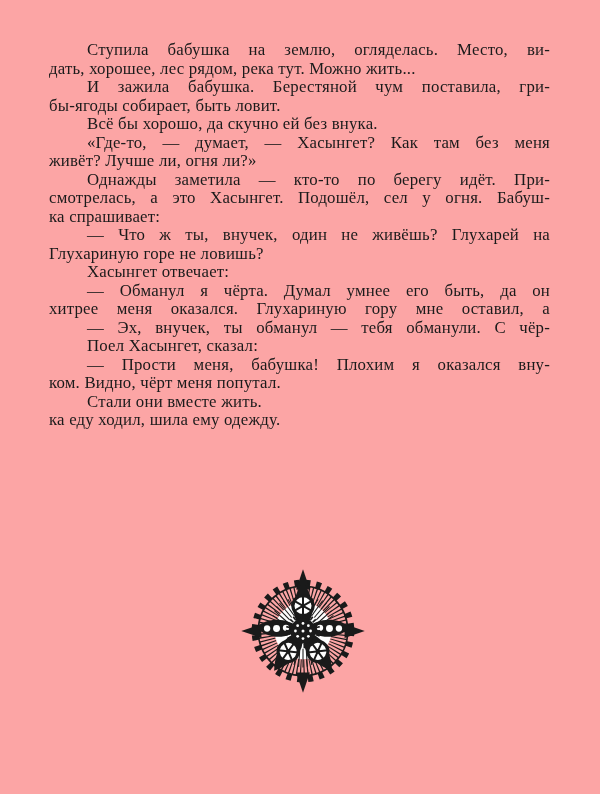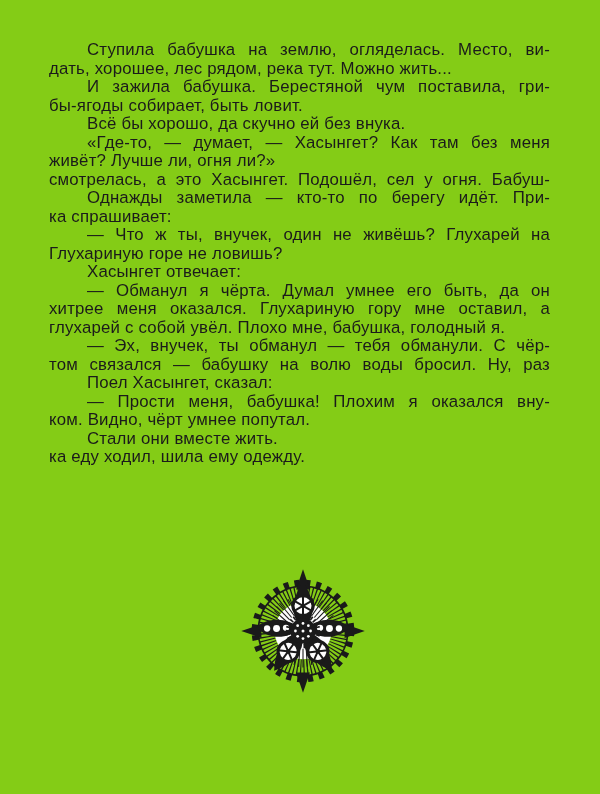--- a/index.html
+++ b/index.html
@@ -4,23 +4,23 @@
 <style>
   html, body {
     margin: 0;
     padding: 0;
     background: #e9e9e9;
   }
   .page {
     position: relative;
     width: 600px;
     height: 794px;
-    background: #84cc16;
+    background: #fca5a5;
     overflow: hidden;
-    font-family: Liberation Sans, sans-serif;
+    font-family: Liberation Serif, serif;
     color: #1b1b1b;
   }
   .text-block {
     position: absolute;
     left: 49px;
     top: 41px;
     width: 501px;
     font-size: 16.8px;
     line-height: 18.5px;
     letter-spacing: 0.2px;
@@ -49,34 +49,32 @@
 <div class="page">
 
   <div class="text-block">
       <div class="ln ind">Ступила бабушка на землю, огляделась. Место, ви-</div>
       <div class="ln end">дать, хорошее, лес рядом, река тут. Можно жить...</div>
       <div class="ln ind">И зажила бабушка. Берестяной чум поставила, гри-</div>
       <div class="ln end">бы-ягоды собирает, быть ловит.</div>
       <div class="ln ind end">Всё бы хорошо, да скучно ей без внука.</div>
       <div class="ln ind">«Где-то, — думает, — Хасынгет? Как там без меня</div>
       <div class="ln end">живёт? Лучше ли, огня ли?»</div>
+      <div class="ln ind">Однажды заметила — кто-то по берегу идёт. При-</div>
       <div class="ln">смотрелась, а это Хасынгет. Подошёл, сел у огня. Бабуш-</div>
-      <div class="ln ind">Однажды заметила — кто-то по берегу идёт. При-</div>
       <div class="ln end">ка спрашивает:</div>
       <div class="ln ind">— Что ж ты, внучек, один не живёшь? Глухарей на</div>
       <div class="ln end">Глухариную горе не ловишь?</div>
       <div class="ln ind end">Хасынгет отвечает:</div>
       <div class="ln ind">— Обманул я чёрта. Думал умнее его быть, да он</div>
       <div class="ln">хитрее меня оказался. Глухариную гору мне оставил, а</div>
-      <div class="ln end">глухарей с собой увёл. Плохо мне, бабушка, голодный я.</div>
       <div class="ln ind">— Эх, внучек, ты обманул — тебя обманули. С чёр-</div>
-      <div class="ln">том связался — бабушку на волю воды бросил. Ну, раз</div>
       <div class="ln ind end">Поел Хасынгет, сказал:</div>
       <div class="ln ind">— Прости меня, бабушка! Плохим я оказался вну-</div>
-      <div class="ln end">ком. Видно, чёрт умнее попутал.</div>
+      <div class="ln end">ком. Видно, чёрт меня попутал.</div>
       <div class="ln ind end">Стали они вместе жить.</div>
       <div class="ln end">ка еду ходил, шила ему одежду.</div>
     </div>
 
   <div class="ornament">
     <svg viewBox="-100 -100 200 200" width="126" height="126" xmlns="http://www.w3.org/2000/svg">
 
       <circle r="76" fill="none" stroke="#1a1a1a" stroke-width="11" stroke-dasharray="8 9.2"></circle>
 
       <circle r="58" fill="none" stroke="#1a1a1a" stroke-width="26" stroke-dasharray="1.8 3.4"></circle>

